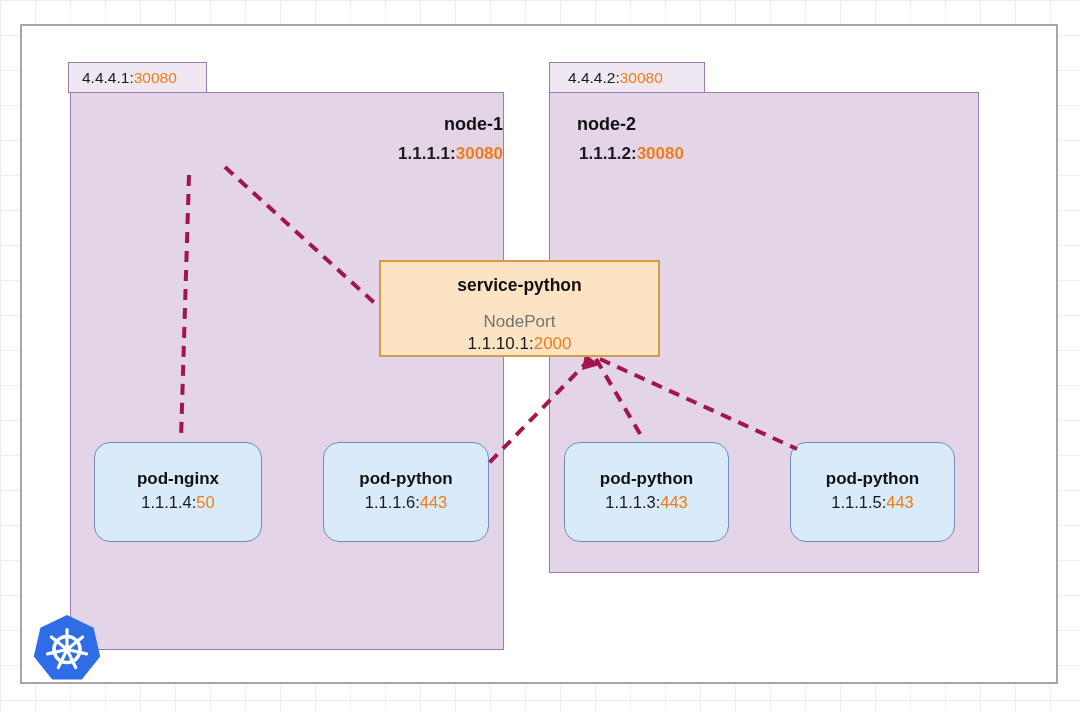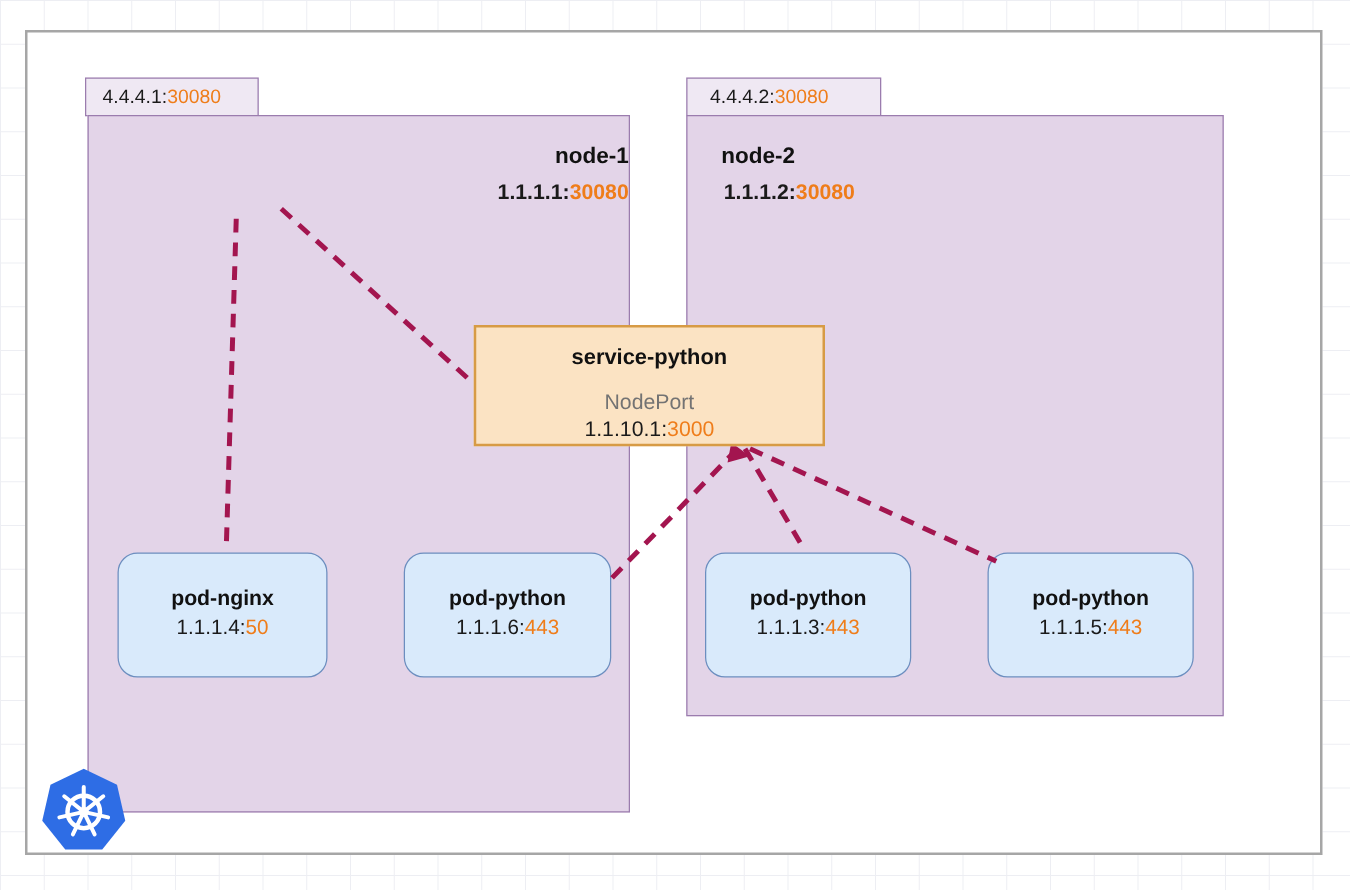--- a/index.html
+++ b/index.html
@@ -121,21 +121,21 @@
     <line x1="568" y1="333" x2="467" y2="437"></line>
     <line x1="574" y1="333" x2="621" y2="413"></line>
     <line x1="578" y1="333" x2="775" y2="423"></line>
     <polygon points="563,328 578,339 560,344"></polygon>
   </svg>
 
   <div class="service">
     <div class="service-name">service-python</div>
     <div class="service-type">NodePort</div>
     <div class="service-ip">
-      <span>1.1.10.1:</span><span class="port">3000</span>
+      <span>1.1.10.1:</span><span class="port">2000</span>
     </div>
   </div>
 
   <svg class="k8s" viewBox="0 0 70 72">
     <polygon points="35,1 8.4,13.8 1.8,42.6 20.2,65.6 49.8,65.6 68.2,42.6 61.6,13.8" fill="var(--logo-blue)"></polygon>
     <g stroke="#ffffff" stroke-width="3.2" stroke-linecap="round">
       <circle cx="35" cy="35.5" r="13" fill="none" stroke-width="3.6"></circle>
       <line x1="35" y1="35.5" x2="35" y2="15.5"></line>
       <line x1="35" y1="35.5" x2="19.4" y2="23"></line>
       <line x1="35" y1="35.5" x2="15.5" y2="39.9"></line>

